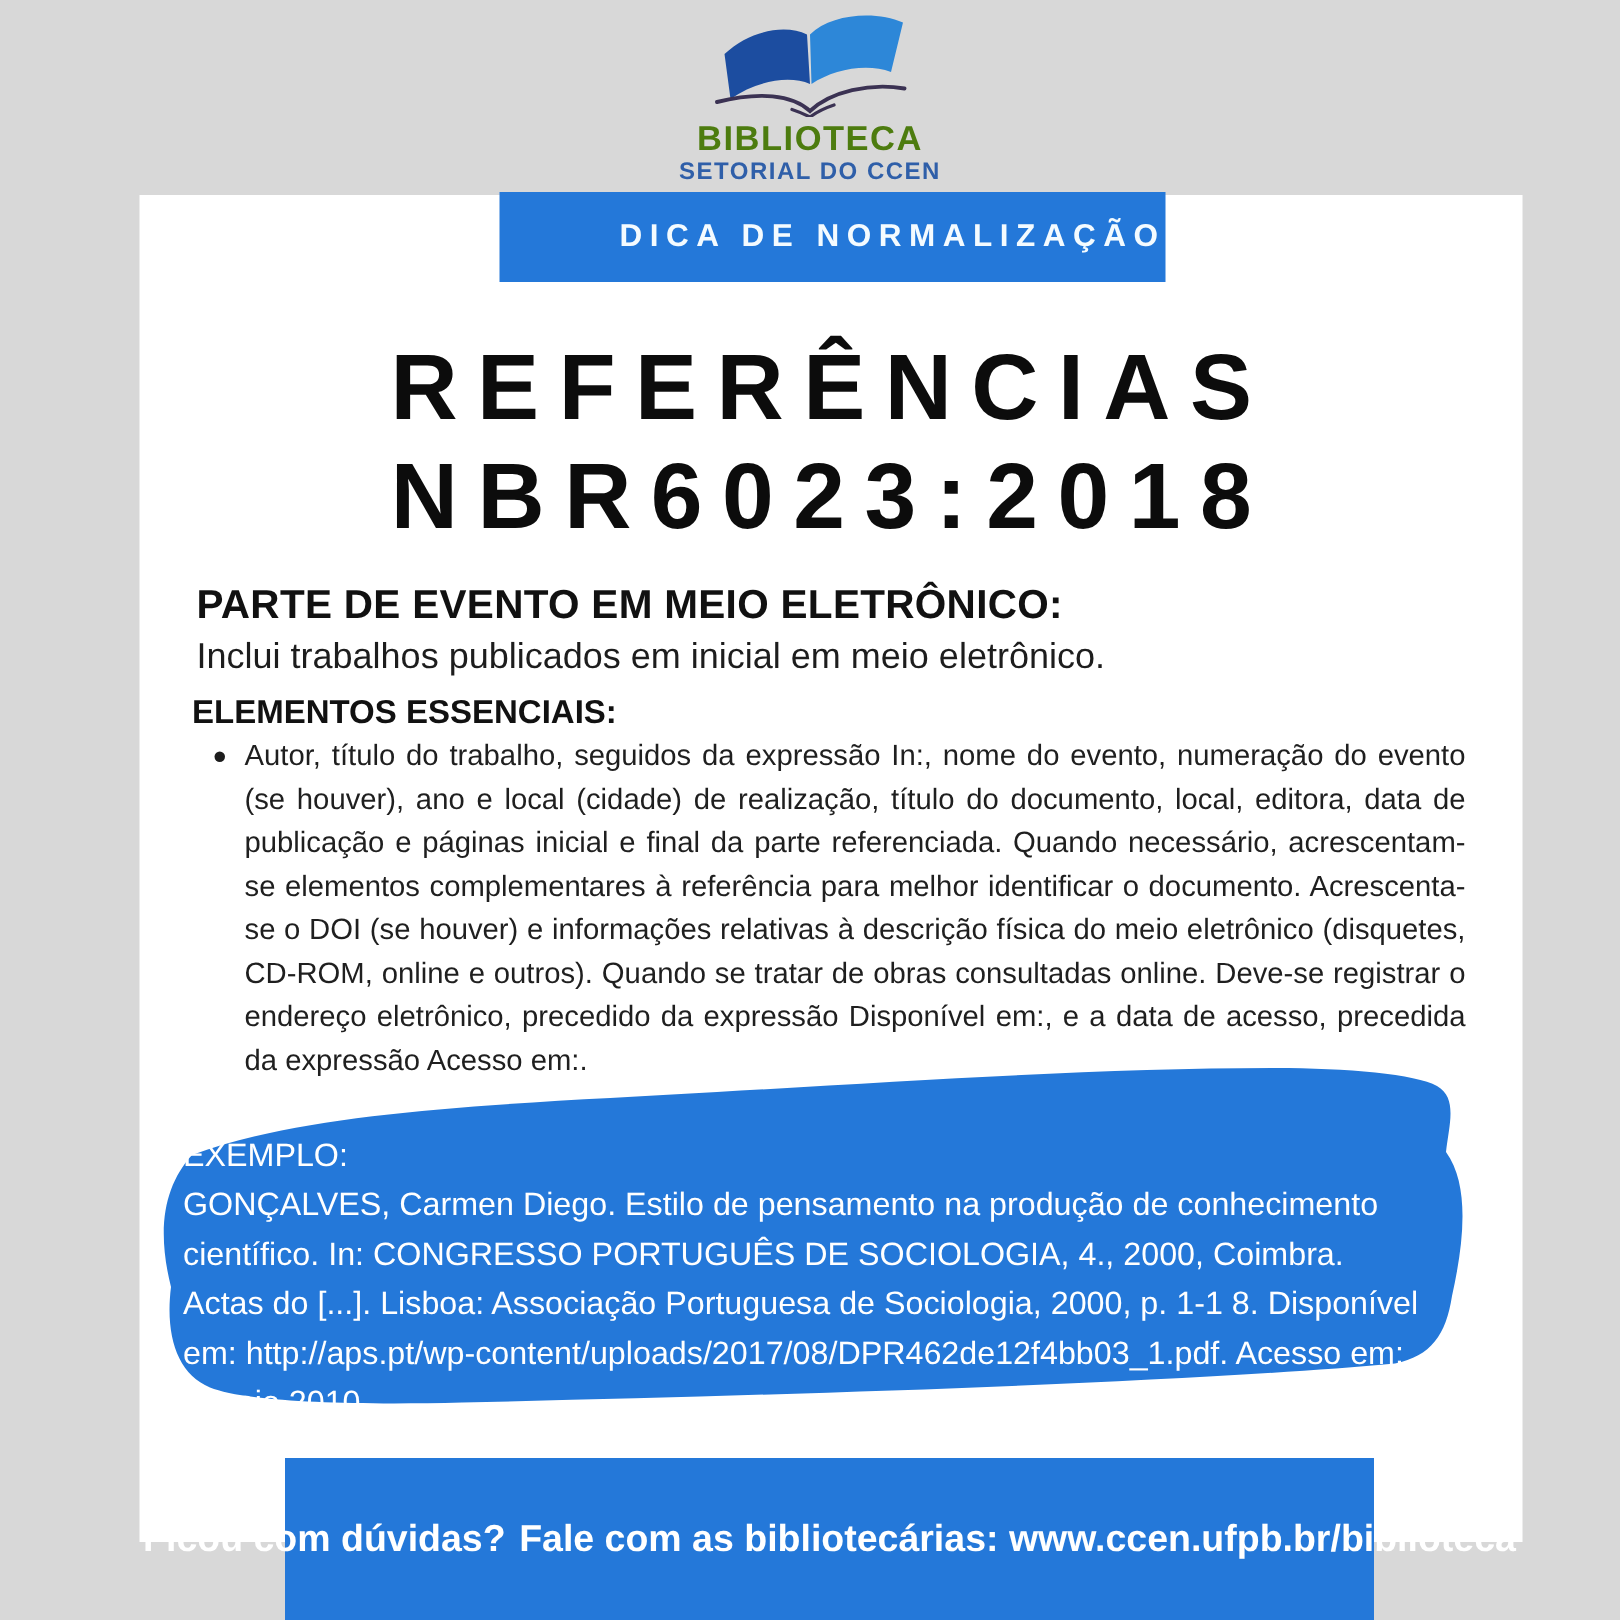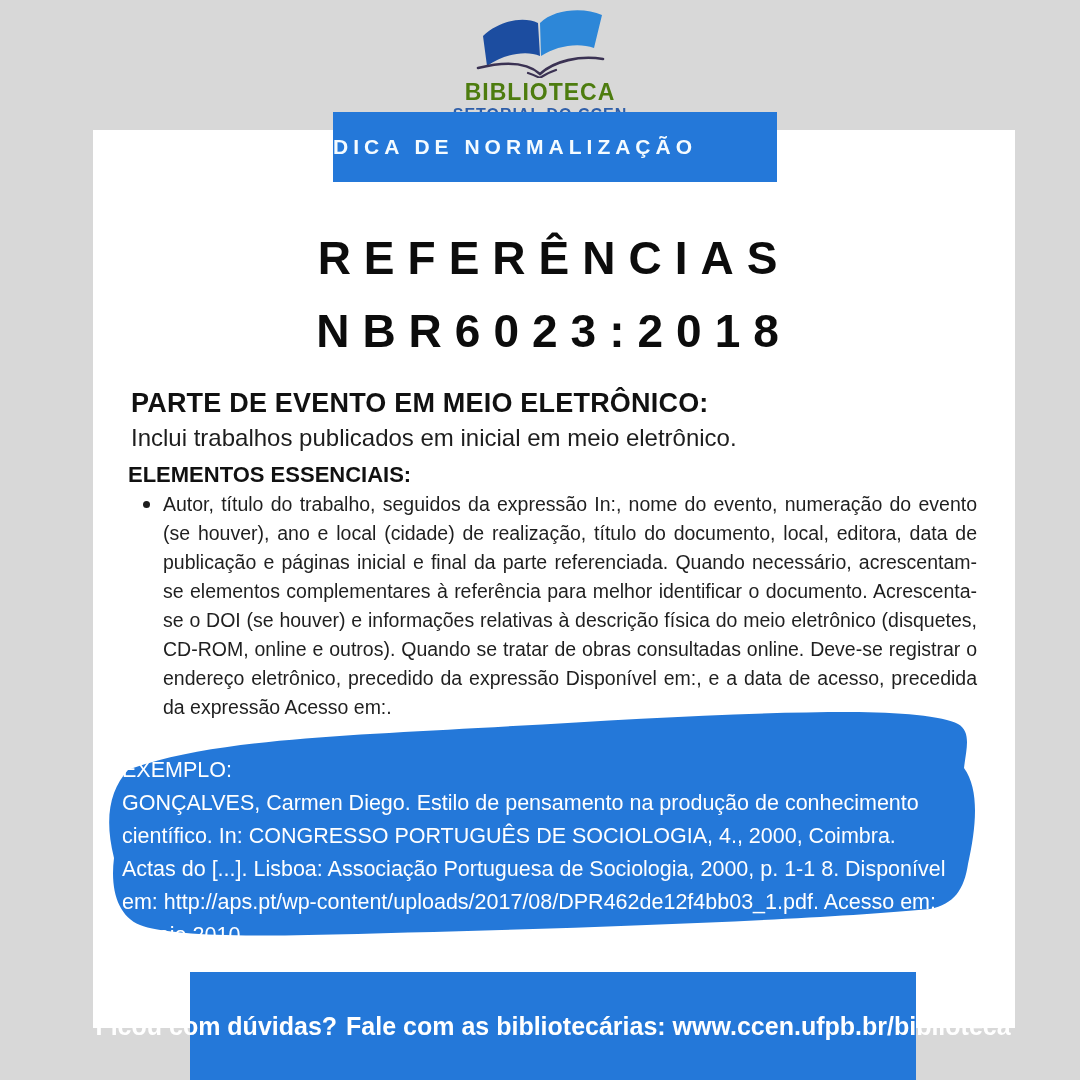--- a/index.html
+++ b/index.html
@@ -31,36 +31,36 @@
 
   
   .card {
     position: absolute; left: 93px; top: 130px;
     width: 922px; height: 898px;
     background: #ffffff;
   }
 
   
   .dica-banner {
-    position: absolute; left: 333px; top: 112px;
-    width: 444px; height: 70px;
+    position: absolute; left: 333px; top: 128px;
+    width: 444px; height: 60px;
     background: #2478d9;
-    display: flex; align-items: center; justify-content: flex-start;
+    display: flex; align-items: center; justify-content: flex-end;
     z-index: 3;
   }
   .dica-banner span {
     color: #f4fbff; font-weight: bold; font-size: 21px;
     letter-spacing: 5px; white-space: nowrap;
   }
 
   
   .big-title {
     position: absolute; left: 0; top: 92px; width: 100%;
     text-align: center; color: #0c0c0c;
-    font-weight: bold; font-size: 46px; line-height: 73px;
+    font-weight: bold; font-size: 62px; line-height: 73px;
     letter-spacing: 13px; white-space: nowrap;
   }
 
   
   .sec-heading {
     position: absolute; left: 38px; top: 258px;
     font-weight: bold; font-size: 27px; color: #111111;
     letter-spacing: 0.2px; white-space: nowrap;
   }
   .sec-desc {

